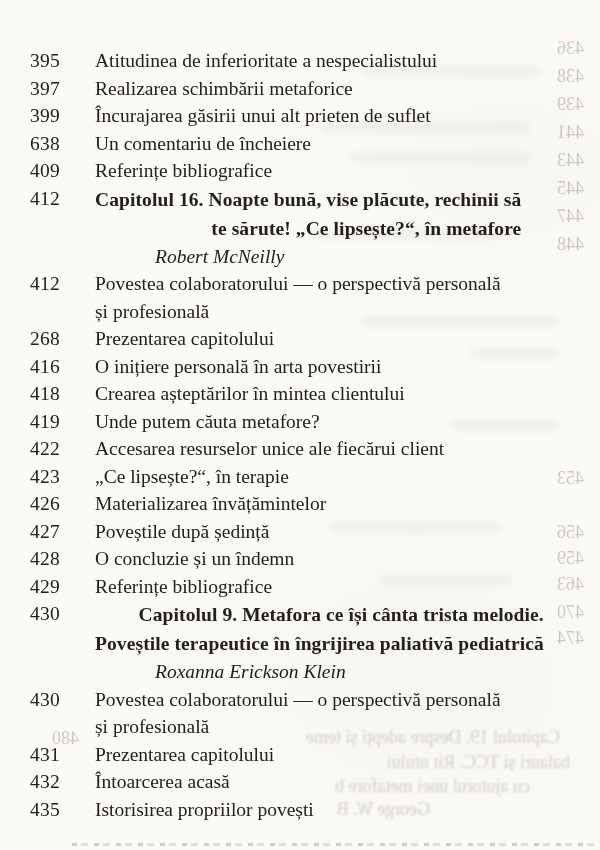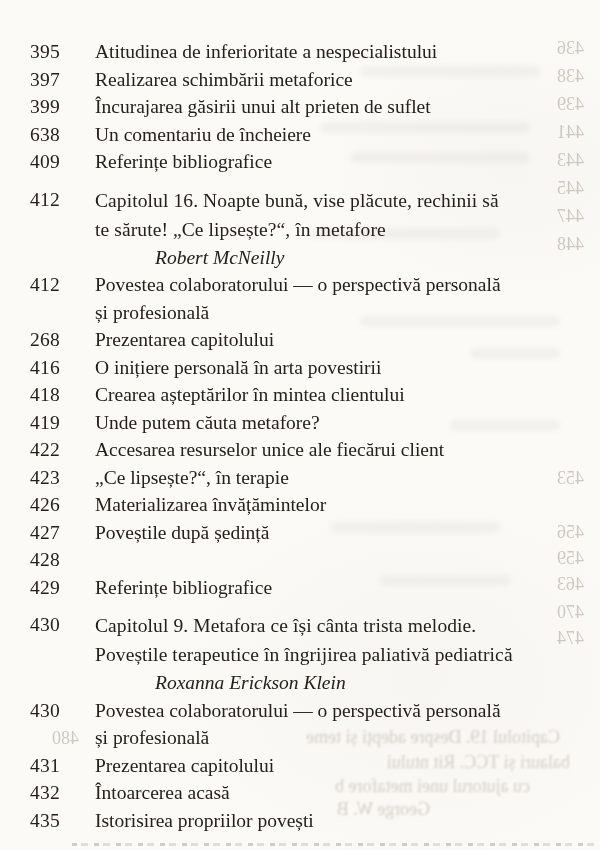--- a/index.html
+++ b/index.html
@@ -9,29 +9,29 @@
   }
   .page{
     position:relative;width:600px;height:850px;box-sizing:border-box;
     padding:30px 30px 0 30px;
     background:
       radial-gradient(ellipse 300px 200px at 85% 20%, rgba(120,110,90,0.03), transparent 70%),
       radial-gradient(ellipse 400px 300px at 70% 80%, rgba(120,110,90,0.03), transparent 70%),
       #fbfaf7;
   }
   .toc{position:relative;z-index:2;}
-  .toc-section{margin-top:10px;}
-  .toc-section:first-child{margin-top:8px;}
+  .toc-section{margin-top:0;}
+  .toc-section:first-child{margin-top:17px;}
   .row{display:flex;align-items:flex-start;}
   .num{
     flex:0 0 65px;font-size:19.5px;line-height:27.5px;letter-spacing:.3px;
   }
   .text{font-size:19.5px;line-height:27.5px;max-width:472px;}
   .text-line{white-space:nowrap;}
-  .chapter-title .text-line{font-weight:400;line-height:29px;letter-spacing:.1px;}
+  .chapter-title .text-line{font-weight:700;line-height:29px;letter-spacing:.1px;text-align:right;}
   .author{font-style:italic;padding-left:60px;}
   
   .ghost-layer{position:absolute;inset:0;z-index:1;pointer-events:none;}
   .ghost-num{
     position:absolute;right:16px;transform:scaleX(-1);
     color:#aaa293;opacity:.55;filter:blur(.7px);font-size:18px;
   }
   .ghost-num.left{right:auto;}
   .ghost-line{
     position:absolute;transform:scaleX(-1);white-space:nowrap;overflow:hidden;
@@ -181,20 +181,23 @@
           </div>
         </div>
         <div class="row">
           <div class="num">427</div>
           <div class="text">
             <div class="text-line">Poveștile după ședință</div>
           </div>
         </div>
         <div class="row">
           <div class="num">428</div>
+          <div class="text">
+            <div class="text-line">O concluzie și un îndemn</div>
+          </div>
         </div>
         <div class="row">
           <div class="num">429</div>
           <div class="text">
             <div class="text-line">Referințe bibliografice</div>
           </div>
         </div>
       </section>
       <section class="toc-section">
         <div class="row">

